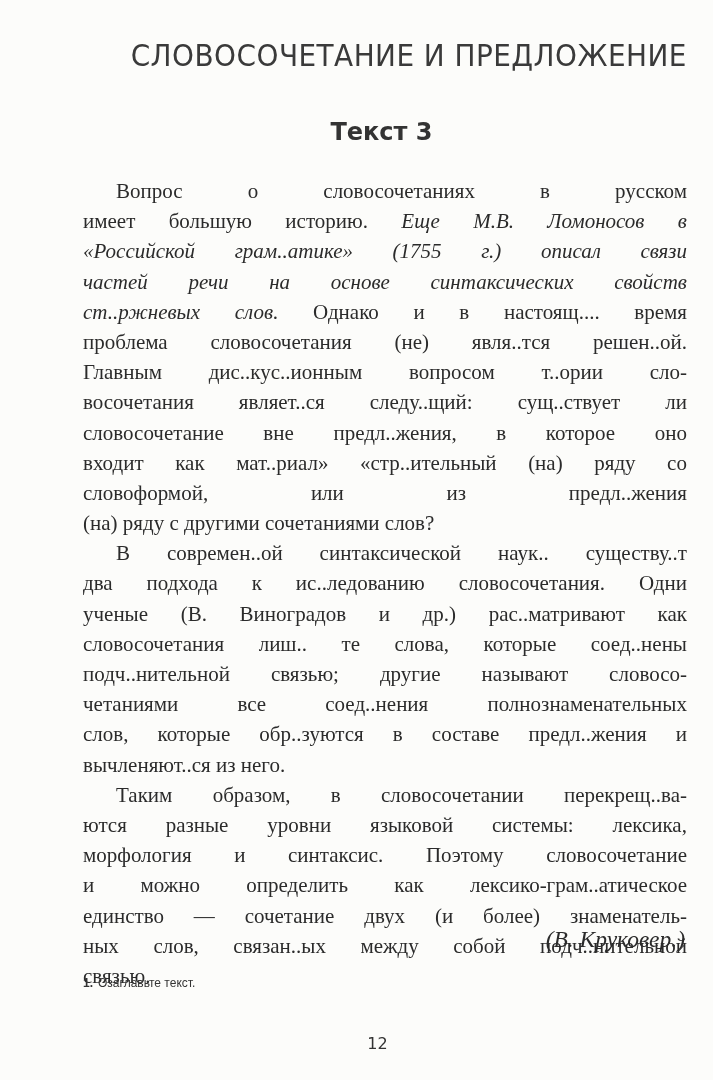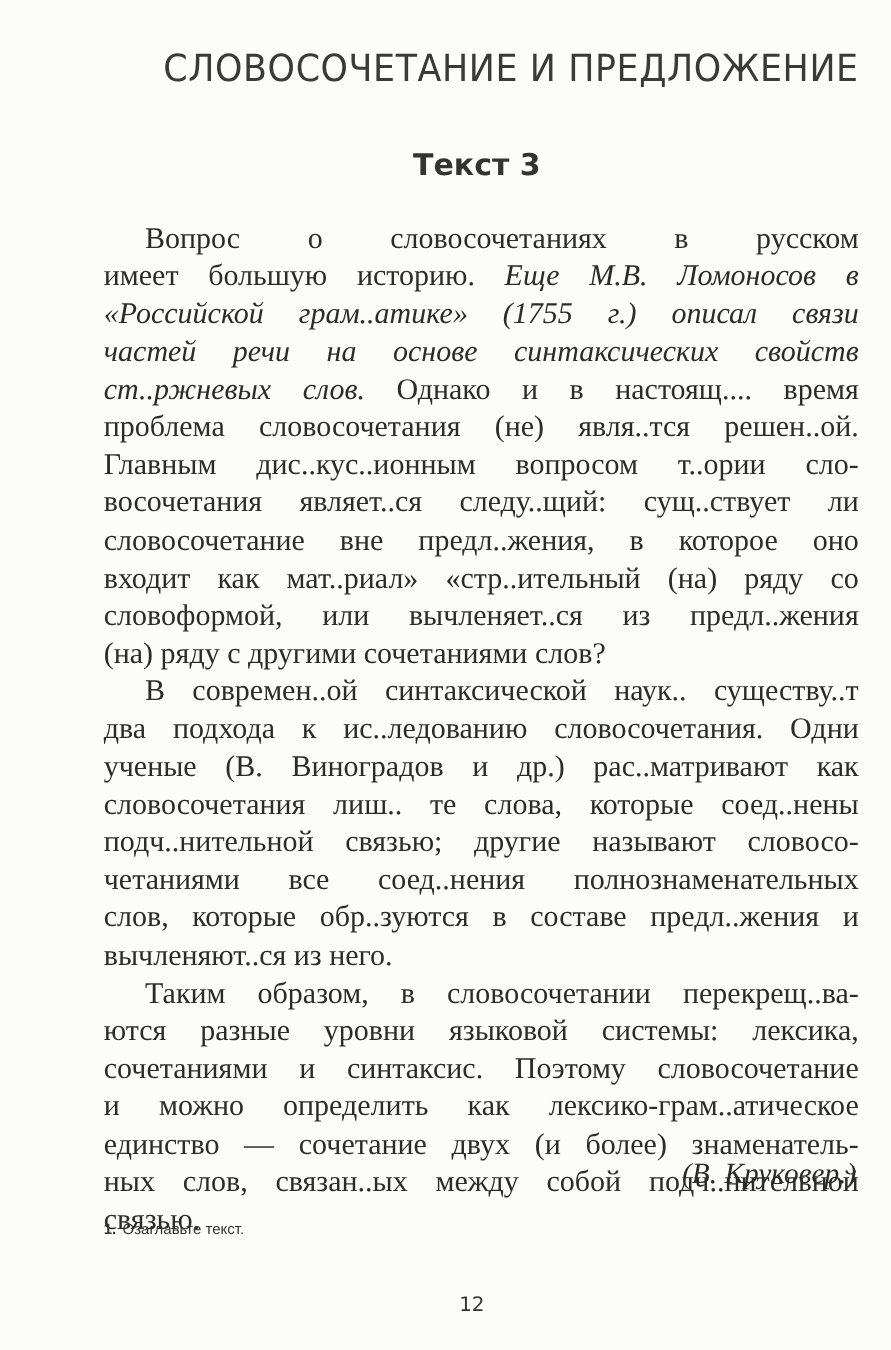--- a/index.html
+++ b/index.html
@@ -19,21 +19,21 @@
     position:absolute; left:0; top:118px; width:713px; text-align:center;
     font-family:"DejaVu Sans","Liberation Sans",sans-serif;
     font-weight:bold; font-size:24px; color:#333;
     padding-left:50px; box-sizing:border-box;
   }
   .body-text {
     position:absolute; left:83px; top:176px; width:604px;
   }
   .line {
     display:flex; justify-content:space-between; white-space:pre;
-    font-size:24px; line-height:30.2px; height:30.2px;
+    font-size:21px; line-height:30.2px; height:30.2px;
   }
   .line.last { justify-content:flex-start; }
   .line.indent { padding-left:33px; }
   .line span { display:inline-block; }
   .it { font-style:italic; }
   .author {
     position:absolute; right:28px; top:926px;
     font-style:italic; font-size:23.5px;
   }
   .task {
@@ -57,33 +57,33 @@
     <div class="line indent"><span>Вопрос</span><span>о</span><span>словосочетаниях</span><span>в</span><span>русском</span></div>
     <div class="line"><span>имеет</span><span>большую</span><span>историю.</span><span class="it">Еще</span><span class="it">М.В.</span><span class="it">Ломоносов</span><span class="it">в</span></div>
     <div class="line"><span class="it">«Российской</span><span class="it">грам..атике»</span><span class="it">(1755</span><span class="it">г.)</span><span class="it">описал</span><span class="it">связи</span></div>
     <div class="line"><span class="it">частей</span><span class="it">речи</span><span class="it">на</span><span class="it">основе</span><span class="it">синтаксических</span><span class="it">свойств</span></div>
     <div class="line"><span class="it">ст..ржневых</span><span class="it">слов.</span><span>Однако</span><span>и</span><span>в</span><span>настоящ....</span><span>время</span></div>
     <div class="line"><span>проблема</span><span>словосочетания</span><span>(не)</span><span>явля..тся</span><span>решен..ой.</span></div>
     <div class="line"><span>Главным</span><span>дис..кус..ионным</span><span>вопросом</span><span>т..ории</span><span>сло-</span></div>
     <div class="line"><span>восочетания</span><span>являет..ся</span><span>следу..щий:</span><span>сущ..ствует</span><span>ли</span></div>
     <div class="line"><span>словосочетание</span><span>вне</span><span>предл..жения,</span><span>в</span><span>которое</span><span>оно</span></div>
     <div class="line"><span>входит</span><span>как</span><span>мат..риал»</span><span>«стр..ительный</span><span>(на)</span><span>ряду</span><span>со</span></div>
-    <div class="line"><span>словоформой,</span><span>или</span><span>вычленяет..ся</span><span>из</span><span>предл..жения</span></div>
+    <div class="line"><span>словоформой,</span><span>или</span><span>из</span><span>предл..жения</span></div>
     <div class="line last"><span>(на) ряду с другими сочетаниями слов?</span></div>
     <div class="line indent"><span>В</span><span>современ..ой</span><span>синтаксической</span><span>наук..</span><span>существу..т</span></div>
     <div class="line"><span>два</span><span>подхода</span><span>к</span><span>ис..ледованию</span><span>словосочетания.</span><span>Одни</span></div>
     <div class="line"><span>ученые</span><span>(В.</span><span>Виноградов</span><span>и</span><span>др.)</span><span>рас..матривают</span><span>как</span></div>
     <div class="line"><span>словосочетания</span><span>лиш..</span><span>те</span><span>слова,</span><span>которые</span><span>соед..нены</span></div>
     <div class="line"><span>подч..нительной</span><span>связью;</span><span>другие</span><span>называют</span><span>словосо-</span></div>
     <div class="line"><span>четаниями</span><span>все</span><span>соед..нения</span><span>полнознаменательных</span></div>
     <div class="line"><span>слов,</span><span>которые</span><span>обр..зуются</span><span>в</span><span>составе</span><span>предл..жения</span><span>и</span></div>
     <div class="line last"><span>вычленяют..ся из него.</span></div>
     <div class="line indent"><span>Таким</span><span>образом,</span><span>в</span><span>словосочетании</span><span>перекрещ..ва-</span></div>
     <div class="line"><span>ются</span><span>разные</span><span>уровни</span><span>языковой</span><span>системы:</span><span>лексика,</span></div>
-    <div class="line"><span>сочетаниями</span><span>и</span><span>синтаксис.</span><span>Поэтому</span><span>словосочетание</span></div>
+    <div class="line"><span>морфология</span><span>и</span><span>синтаксис.</span><span>Поэтому</span><span>словосочетание</span></div>
     <div class="line"><span>и</span><span>можно</span><span>определить</span><span>как</span><span>лексико-грам..атическое</span></div>
     <div class="line"><span>единство</span><span>—</span><span>сочетание</span><span>двух</span><span>(и</span><span>более)</span><span>знаменатель-</span></div>
     <div class="line"><span>ных</span><span>слов,</span><span>связан..ых</span><span>между</span><span>собой</span><span>подч..нительной</span></div>
     <div class="line last"><span>связью.</span></div>
   </div>
 
 <div class="author">(В. Круковер.)</div>
 
 <div class="task">
   <b>1.</b><span>Озаглавьте текст.</span>

